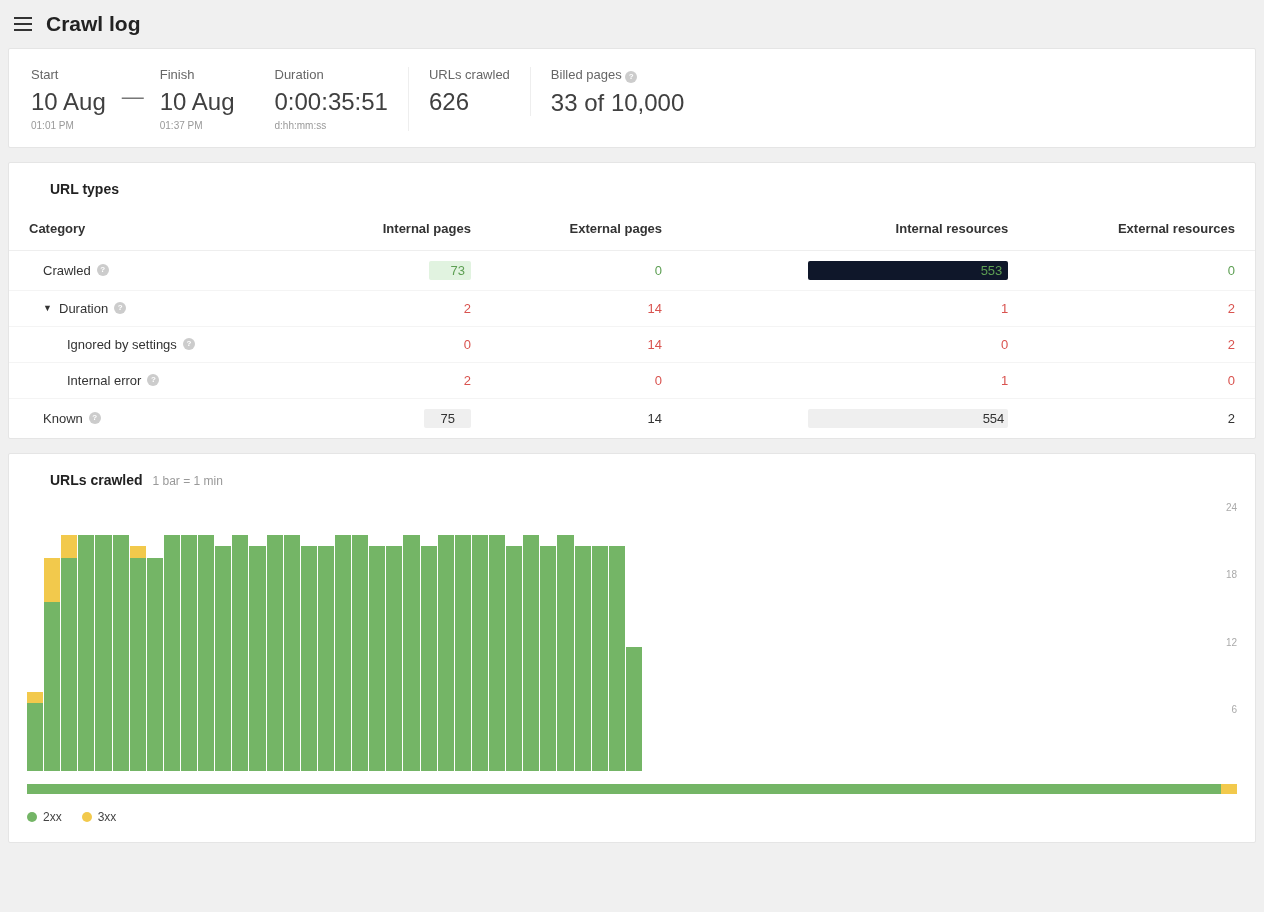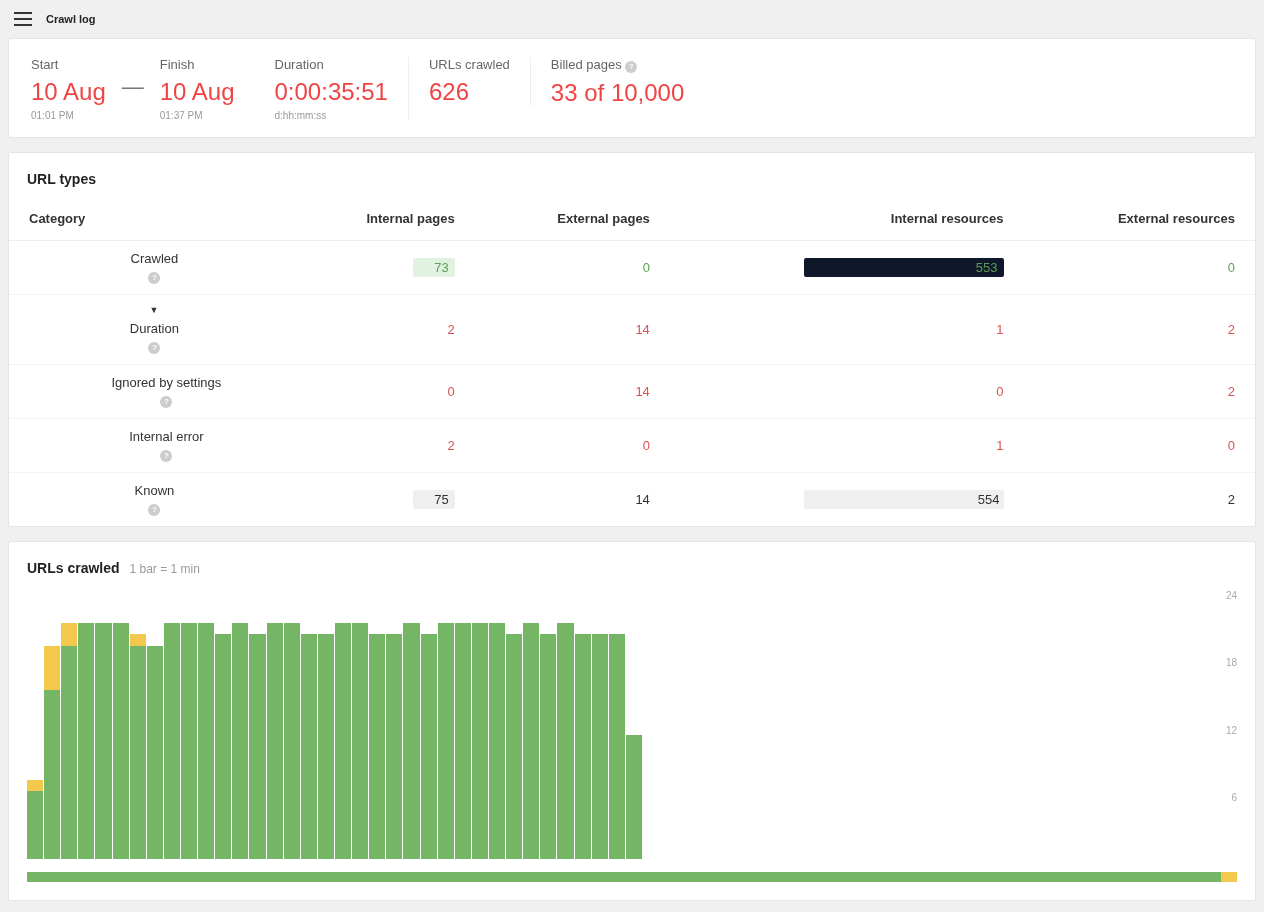--- a/index.html
+++ b/index.html
@@ -1,48 +1,48 @@
 <!DOCTYPE html>
 <html><head>
 <meta charset="utf-8">
 <style>
 * { box-sizing: border-box; margin: 0; padding: 0; }
 body { font-family: Arial, Helvetica, sans-serif; background: #f0f0f0; color: #333; width: 1264px; }
 .header { display: flex; align-items: center; padding: 12px 14px; gap: 14px; }
-.header h1 { font-size: 11px; font-weight: bold; color: #222; }
+.header h1 { font-size: 21px; font-weight: bold; color: #222; }
 .hamburger { cursor: pointer; }
 .hamburger svg { display: block; }
 .card { background: #fff; margin: 0 8px 14px 8px; border: 1px solid #e5e5e5; border-radius: 2px; }
 .summary { display: flex; padding: 18px 22px 16px 22px; align-items: flex-start; }
 .summary-block { padding: 0 20px; border-right: 1px solid #eee; }
 .summary-block:first-child { padding-left: 0; }
 .summary-block:last-child { border-right: none; }
 .summary-label { font-size: 13px; color: #666; margin-bottom: 6px; }
-.summary-value { font-size: 24px; font-weight: 400; color: #ef4444; line-height: 1.15; }
+.summary-value { font-size: 24px; font-weight: 400; color: #404040; line-height: 1.15; }
 .summary-sub { font-size: 10px; color: #999; margin-top: 4px; }
 .dash { font-size: 22px; color: #777; padding: 0 10px; align-self: center; position: relative; top: -2px; }
 .start-finish { display: flex; align-items: flex-start; justify-content: space-between; }
-.panel-title { font-size: 14px; font-weight: bold; padding: 18px 18px 14px 18px; color: #222; }
+.panel-title { font-size: 14px; font-weight: bold; padding: 18px 18px 14px 18px; color: #222; margin-left: 23px; }
 .panel-title .subtitle { font-weight: normal; color: #999; font-size: 12px; margin-left: 6px; }
 .url-table { width: 100%; border-collapse: collapse; font-size: 13px; }
 .url-table th { text-align: right; font-weight: bold; color: #333; padding: 10px 20px 14px 20px; border-bottom: 1px solid #eee; }
 .url-table th:first-child { text-align: left; }
 .url-table td { text-align: right; padding: 10px 20px; border-bottom: 1px solid #f4f4f4; color: #333; }
 .url-table tr:last-child td { border-bottom: none; }
 .url-table td:first-child { text-align: left; }
-.cat { display: flex; align-items: center; gap: 6px; flex-direction: column; }
+.cat { display: flex; align-items: center; gap: 6px; }
 .cat.indent1 { padding-left: 14px; }
 .cat.indent2 { padding-left: 38px; }
 .caret { font-size: 9px; color: #333; width: 10px; display: inline-block; }
 .help-icon { display: inline-flex; align-items: center; justify-content: center; width: 12px; height: 12px; border-radius: 50%; background: #ccc; color: #fff; font-size: 8px; font-weight: bold; line-height: 1; }
 .val-green { color: #5d9f53; }
 .val-red { color: #d9534f; }
 .hl-green { background: #e1f3e0; padding: 2px 6px; border-radius: 2px; display: inline-block; min-width: 42px; }
 .hl-green-light { background: #0f172a; padding: 2px 6px; border-radius: 2px; display: inline-block; min-width: 200px; }
-.hl-grey { background: #efefef; padding: 2px 6px; border-radius: 2px; display: inline-block; min-width: 42px; }
+.hl-grey { background: #efefef; padding: 2px 16px; border-radius: 2px; display: inline-block; min-width: 42px; }
 .hl-grey-wide { background: #efefef; padding: 2px 4px; border-radius: 2px; display: inline-block; min-width: 200px; }
 .chart-wrap { padding: 0 18px 18px 18px; }
 .chart { display: flex; }
 .bars { flex: 1; display: flex; align-items: flex-end; gap: 1px; height: 270px; border-bottom: 1px solid #fff; }
 .bar-col { flex: 1; min-width: 0; display: flex; flex-direction: column; justify-content: flex-end; height: 100%; max-width: 20px; }
 .bar-seg { width: 100%; }
 .seg-2xx { background: #74b566; }
 .seg-3xx { background: #f2c94c; }
 .y-axis { width: 30px; display: flex; flex-direction: column; justify-content: space-between; align-items: flex-end; font-size: 10px; color: #aaa; padding-left: 8px; height: 270px; }
 .strip { height: 10px; background: #74b566; margin-top: 12px; position: relative; }
@@ -334,14 +334,18 @@
           <div>24</div>
           <div>18</div>
           <div>12</div>
           <div>6</div>
           <div style="height: 0px;"></div>
         </div>
     </div>
     <div class="strip">
       <div class="yellow-end"></div>
     </div>
+    <div class="legend">
+      <span><span class="legend-dot dot-2xx"></span><span>2xx</span></span>
+      <span><span class="legend-dot dot-3xx"></span><span>3xx</span></span>
+    </div>
   </div>
 </div>
 
 </body></html>

